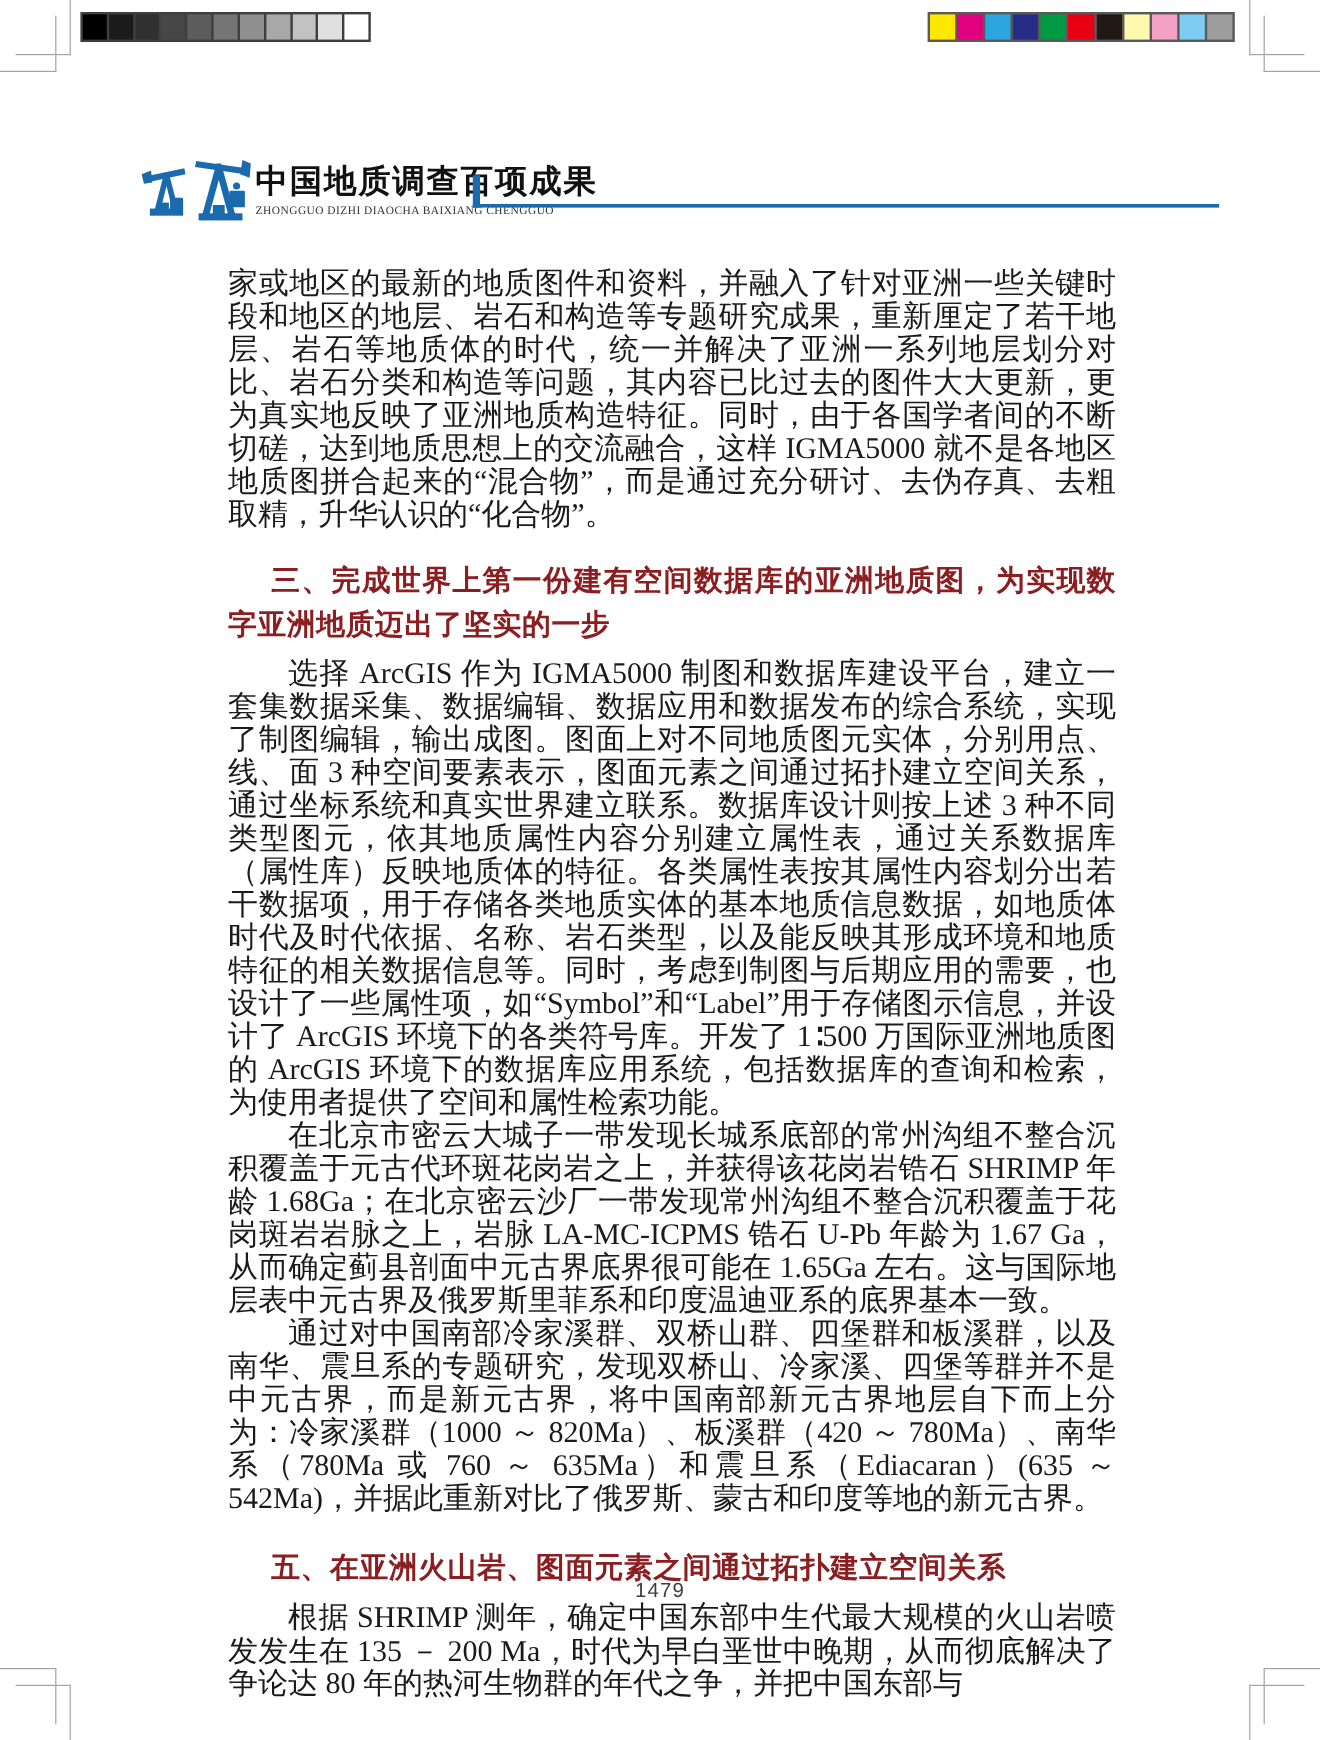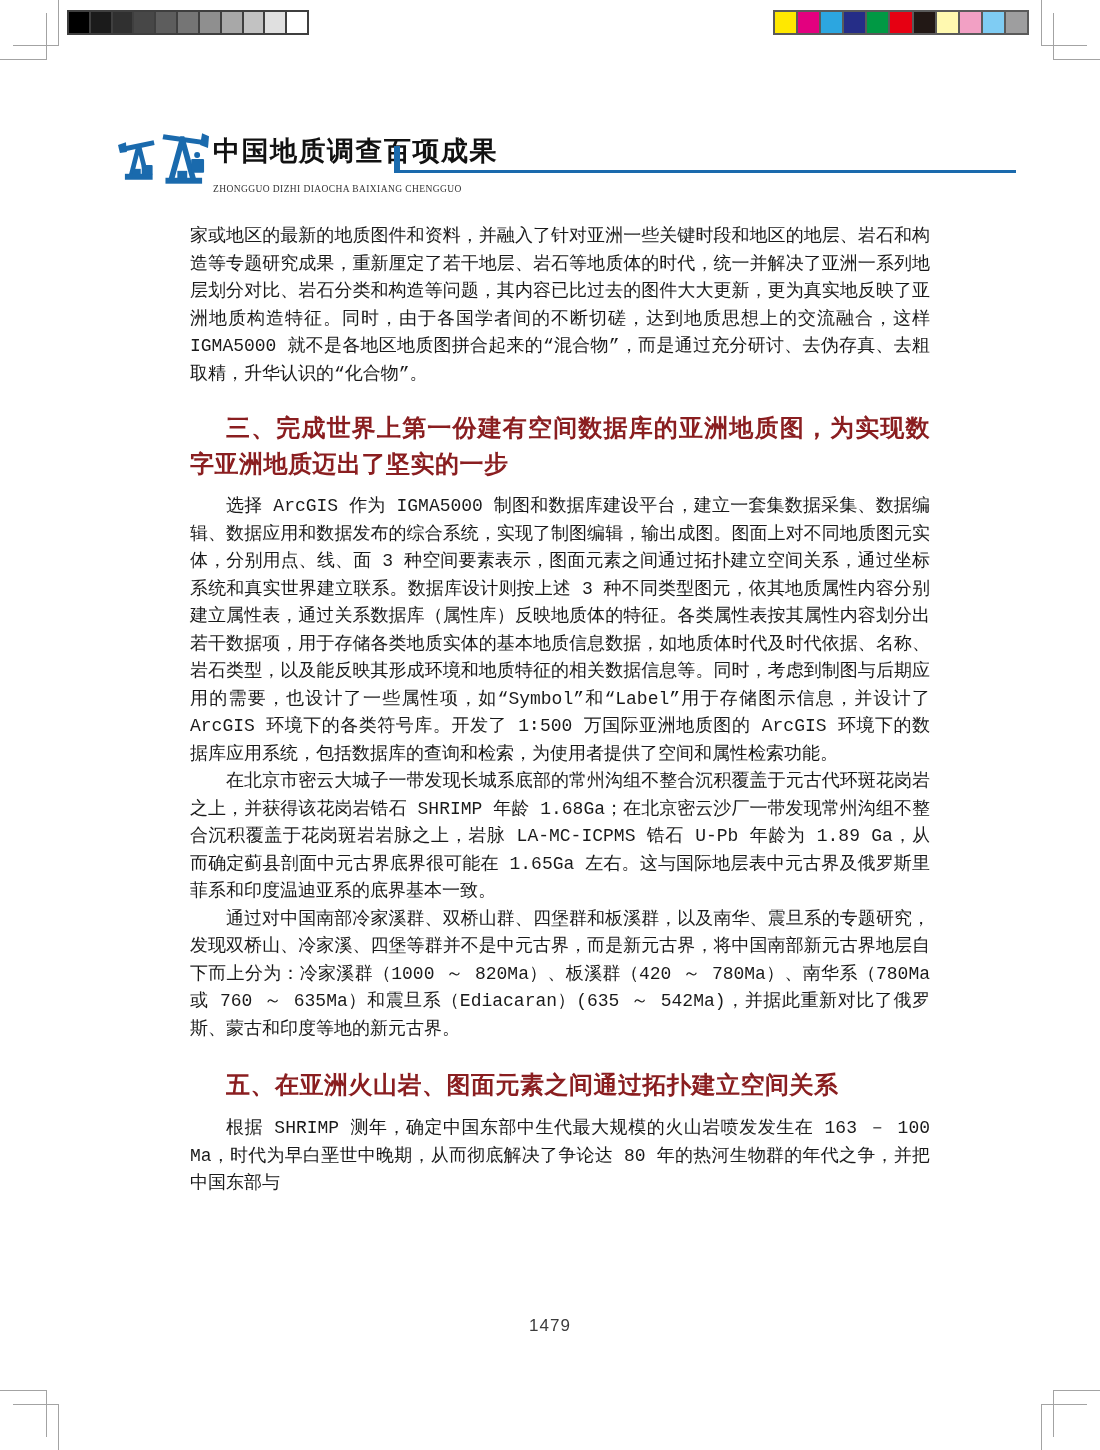--- a/index.html
+++ b/index.html
@@ -29,35 +29,35 @@
 
   
   .logo{ position:absolute; left:116px; top:121px; width:94px; height:68px; }
   .titles{ position:absolute; left:213px; top:135px; width:260px; }
   .hd-title{
     font-family:"Liberation Serif","DejaVu Serif",serif; font-weight:700;
     font-size:27px; line-height:32px; letter-spacing:1.5px; color:#111; white-space:nowrap;
   }
   .hd-sub{
     font-family:"Liberation Serif","DejaVu Serif",serif; font-size:9.5px; line-height:11px;
-    letter-spacing:0.4px; color:#333; margin-top:17px; white-space:nowrap;
+    letter-spacing:0.4px; color:#333; margin-top:4px; white-space:nowrap;
   }
   .vbar{ position:absolute; left:394px; top:146px; width:6px; height:27px; background:var(--accent); }
   .hline{ position:absolute; left:394px; top:170px; width:622px; height:3px; background:var(--accent); }
 
   
   .content{ position:absolute; left:190px; top:223px; width:740px; }
   p.body{
-    margin:0; font-size:18px; line-height:27.5px; text-align:justify;
+    margin:0; font-size:25px; line-height:27.5px; text-align:justify;
     text-indent:2em; color:#1a1a1a;
-    font-family:Liberation Mono, monospace;
+    font-family:Liberation Serif, serif;
   }
   p.body.cont{ text-indent:0; }
   .heading{
-    font-family:Liberation Mono, monospace; font-weight:700;
+    font-family:Liberation Serif, serif; font-weight:700;
     color:var(--heading); font-size:24px; text-align:justify; text-indent:1.5em;
     letter-spacing:0.5px;
   }
   .h-a{ margin:24px 0 9px;  line-height:36px; }
   .h-b{ margin:22px 0 11px; line-height:34px; }
   .h-c{ margin:27px 0 11px; line-height:34px; }
 
   
   .pagenum{
     position:absolute; left:0; top:1316px; width:100%; text-align:center;
@@ -131,21 +131,21 @@
     <div class="hd-title">中国地质调查百项成果</div>
     <div class="hd-sub">ZHONGGUO DIZHI DIAOCHA BAIXIANG CHENGGUO</div>
   </div>
   <div class="vbar"></div>
   <div class="hline"></div>
 
   <div class="content">
     <p class="body cont">家或地区的最新的地质图件和资料，并融入了针对亚洲一些关键时段和地区的地层、岩石和构造等专题研究成果，重新厘定了若干地层、岩石等地质体的时代，统一并解决了亚洲一系列地层划分对比、岩石分类和构造等问题，其内容已比过去的图件大大更新，更为真实地反映了亚洲地质构造特征。同时，由于各国学者间的不断切磋，达到地质思想上的交流融合，这样 IGMA5000 就不是各地区地质图拼合起来的“混合物”，而是通过充分研讨、去伪存真、去粗取精，升华认识的“化合物”。</p>
     <div class="heading h-a">三、完成世界上第一份建有空间数据库的亚洲地质图，为实现数字亚洲地质迈出了坚实的一步</div>
     <p class="body">选择 ArcGIS 作为 IGMA5000 制图和数据库建设平台，建立一套集数据采集、数据编辑、数据应用和数据发布的综合系统，实现了制图编辑，输出成图。图面上对不同地质图元实体，分别用点、线、面 3 种空间要素表示，图面元素之间通过拓扑建立空间关系，通过坐标系统和真实世界建立联系。数据库设计则按上述 3 种不同类型图元，依其地质属性内容分别建立属性表，通过关系数据库（属性库）反映地质体的特征。各类属性表按其属性内容划分出若干数据项，用于存储各类地质实体的基本地质信息数据，如地质体时代及时代依据、名称、岩石类型，以及能反映其形成环境和地质特征的相关数据信息等。同时，考虑到制图与后期应用的需要，也设计了一些属性项，如“Symbol”和“Label”用于存储图示信息，并设计了 ArcGIS 环境下的各类符号库。开发了 1∶500 万国际亚洲地质图的 ArcGIS 环境下的数据库应用系统，包括数据库的查询和检索，为使用者提供了空间和属性检索功能。</p>
-    <p class="body">在北京市密云大城子一带发现长城系底部的常州沟组不整合沉积覆盖于元古代环斑花岗岩之上，并获得该花岗岩锆石 SHRIMP 年龄 1.68Ga；在北京密云沙厂一带发现常州沟组不整合沉积覆盖于花岗斑岩岩脉之上，岩脉 LA-MC-ICPMS 锆石 U-Pb 年龄为 1.89 Ga，从而确定蓟县剖面中元古界底界很可能在 1.65Ga 左右。这与国际地层表中元古界及俄罗斯里菲系和印度温迪亚系的底界基本一致。</p>
+    <p class="body">在北京市密云大城子一带发现长城系底部的常州沟组不整合沉积覆盖于元古代环斑花岗岩之上，并获得该花岗岩锆石 SHRIMP 年龄 1.68Ga；在北京密云沙厂一带发现常州沟组不整合沉积覆盖于花岗斑岩岩脉之上，岩脉 LA-MC-ICPMS 锆石 U-Pb 年龄为 1.67 Ga，从而确定蓟县剖面中元古界底界很可能在 1.65Ga 左右。这与国际地层表中元古界及俄罗斯里菲系和印度温迪亚系的底界基本一致。</p>
     <p class="body">通过对中国南部冷家溪群、双桥山群、四堡群和板溪群，以及南华、震旦系的专题研究，发现双桥山、冷家溪、四堡等群并不是中元古界，而是新元古界，将中国南部新元古界地层自下而上分为：冷家溪群（1000 ～ 820Ma）、板溪群（420 ～ 780Ma）、南华系（780Ma 或 760 ～ 635Ma）和震旦系（Ediacaran）(635 ～ 542Ma)，并据此重新对比了俄罗斯、蒙古和印度等地的新元古界。</p>
     <div class="heading h-c">五、在亚洲火山岩、图面元素之间通过拓扑建立空间关系</div>
-    <p class="body">根据 SHRIMP 测年，确定中国东部中生代最大规模的火山岩喷发发生在 163 － 100 Ma，时代为早白垩世中晚期，从而彻底解决了争论达 80 年的热河生物群的年代之争，并把中国东部与</p>
+    <p class="body">根据 SHRIMP 测年，确定中国东部中生代最大规模的火山岩喷发发生在 135 － 200 Ma，时代为早白垩世中晚期，从而彻底解决了争论达 80 年的热河生物群的年代之争，并把中国东部与</p>
   </div>
 
   <div class="pagenum">1479</div>
 
 </div>
 
 </body></html>

